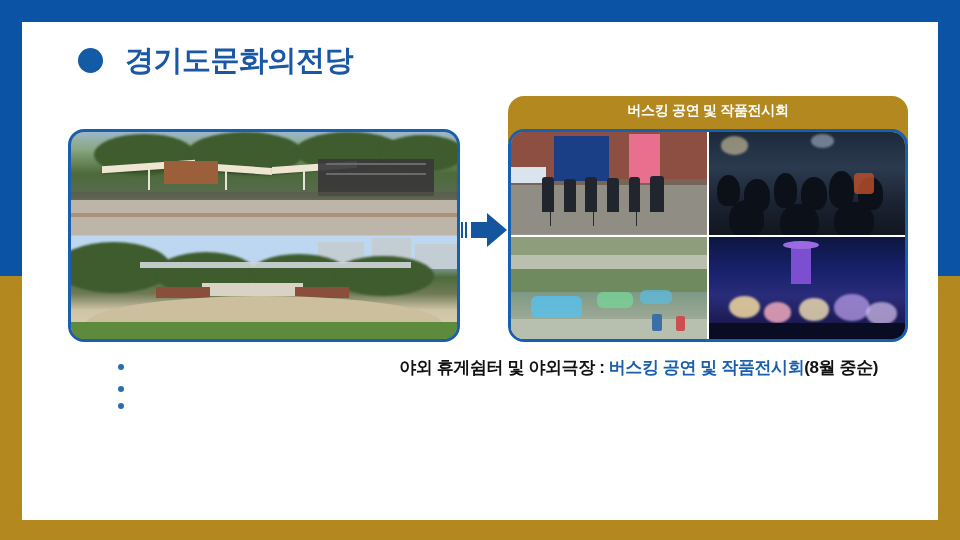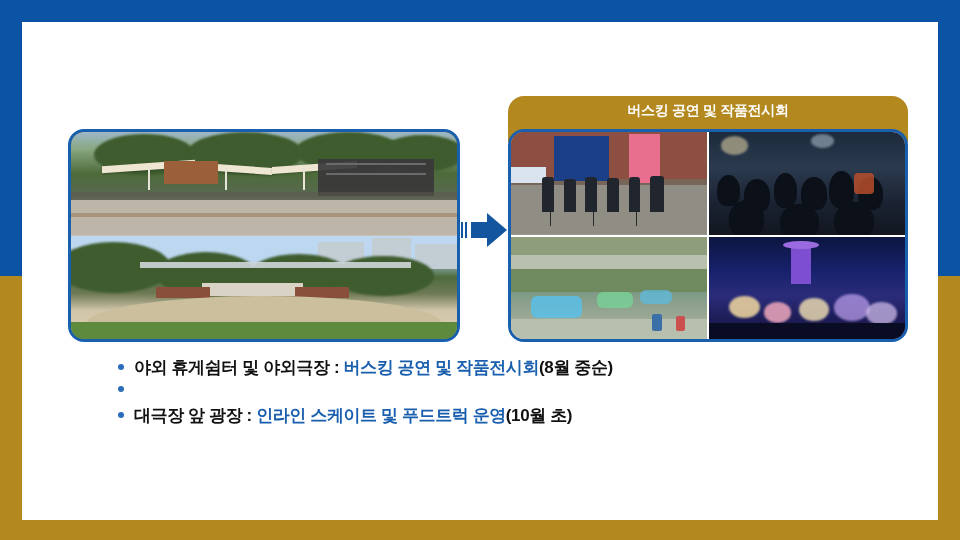--- a/index.html
+++ b/index.html
@@ -219,20 +219,21 @@
     position: absolute;
     left: 118px; top: 358px;
     width: 760px;
   }
   .bullet-row {
     display: flex;
     align-items: baseline;
     gap: 10px;
     margin-bottom: 11px;
     white-space: nowrap;
+    justify-content: space-between;
   }
   .bullet-marker {
     flex: 0 0 auto;
     width: 6px; height: 6px;
     border-radius: 50%;
     background: #2B6CB8;
     transform: translateY(-3px);
   }
   .bullet-text {
     font-size: 17px;
@@ -251,20 +252,24 @@
 <div id="slide">
 
   <div class="band-top"></div>
   <div class="band-left-blue"></div>
   <div class="band-left-gold"></div>
   <div class="band-right-blue"></div>
   <div class="band-right-gold"></div>
   <div class="band-bottom"></div>
   <div class="canvas"></div>
 
+  <div class="title-row">
+    <div class="title-dot"></div>
+    <div class="title-text">경기도문화의전당</div>
+  </div>
 
   <div class="panel" id="panel-left">
     <div class="panel-photos">
 
       <div class="photo photo-top-left">
         <div class="ov tree-blob" style="left:6%;top:2%;width:26%;height:40%;"></div>
         <div class="ov tree-blob" style="left:30%;top:0%;width:30%;height:42%;"></div>
         <div class="ov tree-blob" style="left:58%;top:0%;width:28%;height:38%;"></div>
         <div class="ov tree-blob" style="left:80%;top:3%;width:22%;height:36%;"></div>
         <div class="ov canopy" style="left:8%;top:30%;width:24%;height:7%;"></div>
@@ -380,18 +385,17 @@
       <span class="bullet-text"><span class="seg-label">야외 휴게쉼터 및 야외극장 : </span><span class="seg-value">버스킹 공연 및 작품전시회</span><span class="seg-date">(8월 중순)</span></span>
     </div>
 
     <div class="bullet-row">
       <span class="bullet-marker"></span>
     </div>
 
 
     <div class="bullet-row">
       <span class="bullet-marker"></span>
-      <span class="bullet-text"><span class="seg-label">대극장 앞 광장 : </span><span class="seg-value">인라인 스케이트 및 푸드트럭 운영</span><span class="seg-date">(10월 초)</span></span>
     </div>
 
   </div>
 
 </div>
 
 </body></html>

